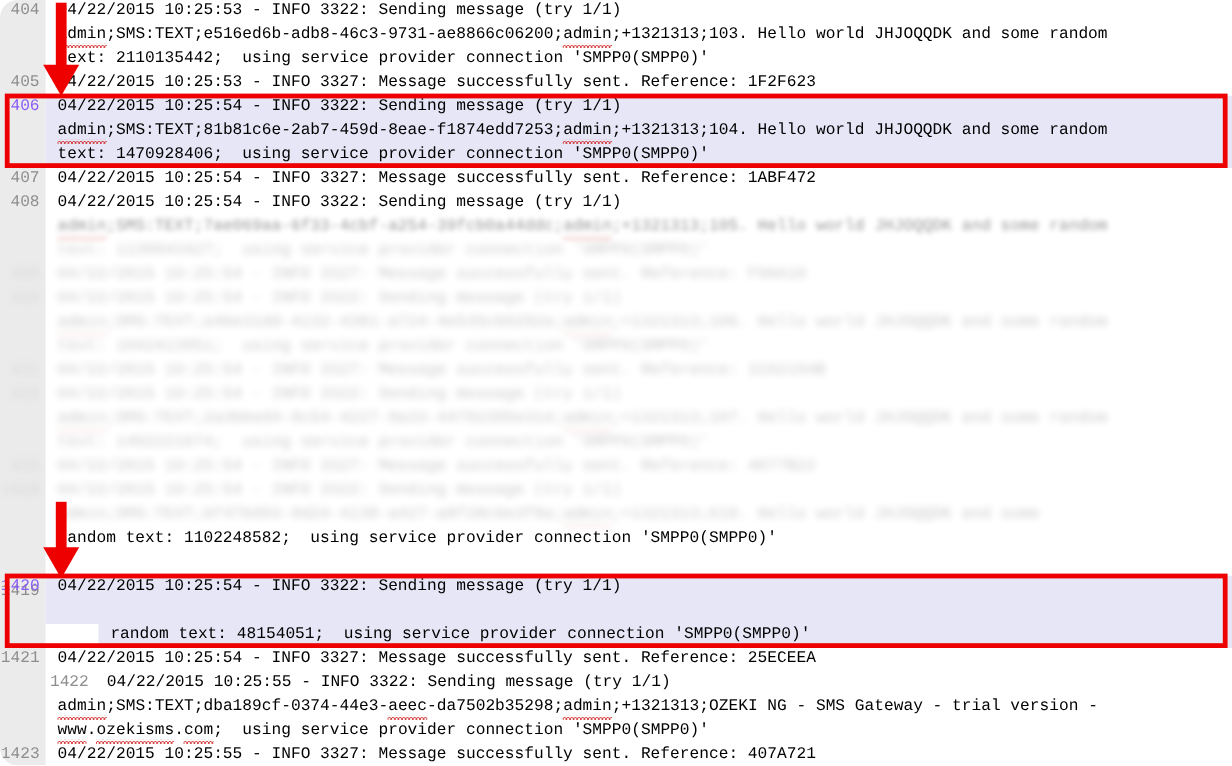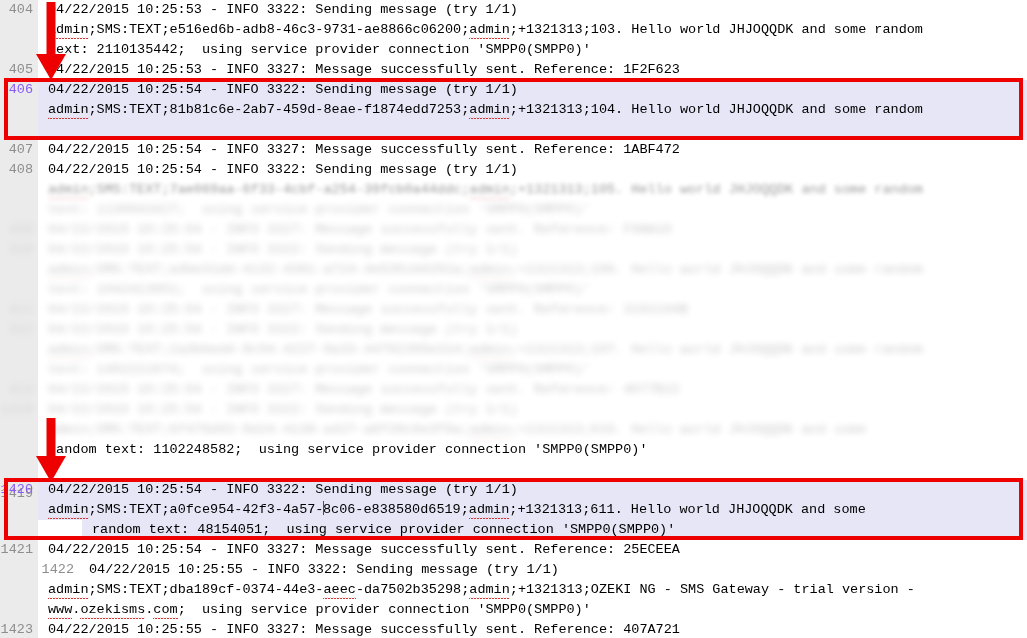--- a/index.html
+++ b/index.html
@@ -13,20 +13,21 @@
     overflow: hidden;
     font-family: "Liberation Mono", "DejaVu Sans Mono", monospace;
   }
 
   #viewer {
     position: relative;
     width: 1027px;
     height: 638px;
     background: #ffffff;
     overflow: hidden;
+    border-radius: 15px;
   }
 
   
   #gutter-strip {
     position: absolute;
     left: 0;
     top: 0;
     width: 38px;
     height: 638px;
     background: #ebebeb;
@@ -138,40 +139,40 @@
 
   <div id="gutter-strip"></div>
 
   <div id="log">
       <div class="logline" style="top: 0px; position: absolute; left: 0px; width: 1027px;"><div class="lnum">404</div><div class="ltext">04/22/2015 10:25:53 - INFO 3322: Sending message (try 1/1)</div></div>
       <div class="logline" style="top: 20px; position: absolute; left: 0px; width: 1027px;"><div class="lnum"></div><div class="ltext"><span class="sq">admin</span>;SMS:TEXT;e516ed6b-adb8-46c3-9731-ae8866c06200;<span class="sq">admin</span>;+1321313;103. Hello world JHJOQQDK and some random</div></div>
       <div class="logline" style="top: 40px; position: absolute; left: 0px; width: 1027px;"><div class="lnum"></div><div class="ltext">text: 2110135442;  using service provider connection 'SMPP0(SMPP0)'</div></div>
       <div class="logline" style="top: 60px; position: absolute; left: 0px; width: 1027px;"><div class="lnum">405</div><div class="ltext">04/22/2015 10:25:53 - INFO 3327: Message successfully sent. Reference: 1F2F623</div></div>
       <div class="logline sel" style="top: 80px; position: absolute; left: 0px; width: 1027px;"><div class="ltext-bg"></div><div class="lnum">406</div><div class="ltext">04/22/2015 10:25:54 - INFO 3322: Sending message (try 1/1)</div></div>
       <div class="logline sel" style="top: 100px; position: absolute; left: 0px; width: 1027px;"><div class="ltext-bg"></div><div class="lnum"></div><div class="ltext"><span class="sq">admin</span>;SMS:TEXT;81b81c6e-2ab7-459d-8eae-f1874edd7253;<span class="sq">admin</span>;+1321313;104. Hello world JHJOQQDK and some random</div></div>
-      <div class="logline sel" style="top: 120px; position: absolute; left: 0px; width: 1027px;"><div class="ltext-bg"></div><div class="lnum"></div></div>
+      <div class="logline sel" style="top: 120px; position: absolute; left: 0px; width: 1027px;"><div class="ltext-bg"></div><div class="lnum"></div><div class="ltext">text: 1470928406;  using service provider connection 'SMPP0(SMPP0)'</div></div>
       <div class="logline" style="top: 140px; position: absolute; left: 0px; width: 1027px;"><div class="lnum">407</div><div class="ltext">04/22/2015 10:25:54 - INFO 3327: Message successfully sent. Reference: 1ABF472</div></div>
       <div class="logline" style="top: 160px; position: absolute; left: 0px; width: 1027px;"><div class="lnum">408</div><div class="ltext">04/22/2015 10:25:54 - INFO 3322: Sending message (try 1/1)</div></div>
       <div class="logline blurred-light" style="top: 180px; position: absolute; left: 0px; width: 1027px;"><div class="lnum"></div><div class="ltext"><span class="sq">admin</span>;SMS:TEXT;7ae069aa-6f33-4cbf-a254-39fcb0a44ddc;<span class="sq">admin</span>;+1321313;105. Hello world JHJOQQDK and some random</div></div>
       <div class="logline blurred-strong" style="top: 200px; position: absolute; left: 0px; width: 1027px;"><div class="lnum"></div><div class="ltext">text: 1130943427;  using service provider connection 'SMPP0(SMPP0)'</div></div>
       <div class="logline blurred-strong" style="top: 220px; position: absolute; left: 0px; width: 1027px;"><div class="lnum">409</div><div class="ltext">04/22/2015 10:25:54 - INFO 3327: Message successfully sent. Reference: F9AA10</div></div>
       <div class="logline blurred-strong" style="top: 240px; position: absolute; left: 0px; width: 1027px;"><div class="lnum">410</div><div class="ltext">04/22/2015 10:25:54 - INFO 3322: Sending message (try 1/1)</div></div>
       <div class="logline blurred-strong" style="top: 260px; position: absolute; left: 0px; width: 1027px;"><div class="lnum"></div><div class="ltext"><span class="sq">admin</span>;SMS:TEXT;a4be31dd-4132-4381-a724-4e535cb0292a;<span class="sq">admin</span>;+1321313;106. Hello world JHJOQQDK and some random</div></div>
       <div class="logline blurred-strong" style="top: 280px; position: absolute; left: 0px; width: 1027px;"><div class="lnum"></div><div class="ltext">text: 1042413951;  using service provider connection 'SMPP0(SMPP0)'</div></div>
       <div class="logline blurred-strong" style="top: 300px; position: absolute; left: 0px; width: 1027px;"><div class="lnum">411</div><div class="ltext">04/22/2015 10:25:54 - INFO 3327: Message successfully sent. Reference: 3102194B</div></div>
       <div class="logline blurred-strong" style="top: 320px; position: absolute; left: 0px; width: 1027px;"><div class="lnum">412</div><div class="ltext">04/22/2015 10:25:54 - INFO 3322: Sending message (try 1/1)</div></div>
       <div class="logline blurred-strong" style="top: 340px; position: absolute; left: 0px; width: 1027px;"><div class="lnum"></div><div class="ltext"><span class="sq">admin</span>;SMS:TEXT;2a3bbed4-9c54-4227-9a33-44792395e314;<span class="sq">admin</span>;+1321313;107. Hello world JHJOQQDK and some random</div></div>
       <div class="logline blurred-strong" style="top: 360px; position: absolute; left: 0px; width: 1027px;"><div class="lnum"></div><div class="ltext">text: 1492221674;  using service provider connection 'SMPP0(SMPP0)'</div></div>
       <div class="logline blurred-strong" style="top: 380px; position: absolute; left: 0px; width: 1027px;"><div class="lnum">413</div><div class="ltext">04/22/2015 10:25:54 - INFO 3327: Message successfully sent. Reference: 4077B22</div></div>
       <div class="logline blurred-strong" style="top: 400px; position: absolute; left: 0px; width: 1027px;"><div class="lnum">1418</div><div class="ltext">04/22/2015 10:25:54 - INFO 3322: Sending message (try 1/1)</div></div>
       <div class="logline" style="top: 420px; position: absolute; left: 0px; width: 1027px;"><div class="lnum"></div><div class="ltext"><span class="blurred-strong">adm</span><span class="blurred-strong">in;SMS:TEXT;6f476d93-9d24-4138-a427-a8f28c6e3f8a;<span class="sq">admin</span>;+1321313;610. Hello world JHJOQQDK and some</span></div></div>
       <div class="logline" style="top: 440px; position: absolute; left: 0px; width: 1027px;"><div class="lnum"></div><div class="ltext">random text: 1102248582;  using service provider connection 'SMPP0(SMPP0)'</div></div>
       <div class="logline" style="top: 484px; position: absolute; left: 0px; width: 1027px;"><div class="lnum">1419</div><div class="ltext">04/22/2015 10:25:54 - INFO 3327: Message successfully sent. Reference: 32A8FA2</div></div>
       <div class="logline sel" style="top: 480px; position: absolute; left: 0px; width: 1027px;"><div class="ltext-bg"></div><div class="lnum">1420</div><div class="ltext">04/22/2015 10:25:54 - INFO 3322: Sending message (try 1/1)</div></div>
-      <div class="logline sel" style="top: 500px; position: absolute; left: 0px; width: 1027px;"><div class="ltext-bg"></div><div class="lnum"></div><div class="ltext"><span class="sq">admin</span>;SMS:TEXT;a0fce954-42f3-4a57-<span class="caret"></span>8c06-e838580d6519;<span class="sq">admin</span>;+1321313;611. Hello world JHJOQQDK and some</div></div>
+      <div class="logline sel" style="top: 500px; position: absolute; left: 0px; width: 1027px;"><div class="ltext-bg"></div><div class="lnum"></div></div>
       <div class="logline sel" style="top: 520px; position: absolute; left: 0px; width: 1027px; margin-left: 44px;"><div class="ltext-bg"></div><div class="lnum"></div><div class="ltext">random text: 48154051;  using service provider connection 'SMPP0(SMPP0)'</div></div>
       <div class="logline" style="top: 540px; position: absolute; left: 0px; width: 1027px;"><div class="lnum">1421</div><div class="ltext">04/22/2015 10:25:54 - INFO 3327: Message successfully sent. Reference: 25ECEEA</div></div>
       <div class="logline" style="top: 560px; position: absolute; left: 0px; width: 1027px; margin-left: 41px;"><div class="lnum">1422</div><div class="ltext">04/22/2015 10:25:55 - INFO 3322: Sending message (try 1/1)</div></div>
       <div class="logline" style="top: 580px; position: absolute; left: 0px; width: 1027px;"><div class="lnum"></div><div class="ltext"><span class="sq">admin</span>;SMS:TEXT;dba189cf-0374-44e3-<span class="sq">aeec</span>-da7502b35298;<span class="sq">admin</span>;+1321313;OZEKI NG - SMS Gateway - trial version -</div></div>
       <div class="logline" style="top: 600px; position: absolute; left: 0px; width: 1027px;"><div class="lnum"></div><div class="ltext"><span class="sq">www</span>.<span class="sq">ozekisms</span>.<span class="sq">com</span>;  using service provider connection 'SMPP0(SMPP0)'</div></div>
       <div class="logline" style="top: 620px; position: absolute; left: 0px; width: 1027px;"><div class="lnum">1423</div><div class="ltext">04/22/2015 10:25:55 - INFO 3327: Message successfully sent. Reference: 407A721</div></div>
     </div>
 
   <div id="annot-layer">
       <div class="annot-rect" style="left: 4px; top: 78px; width: 1019px; height: 62px; border-color: rgb(238, 0, 0);"></div>

